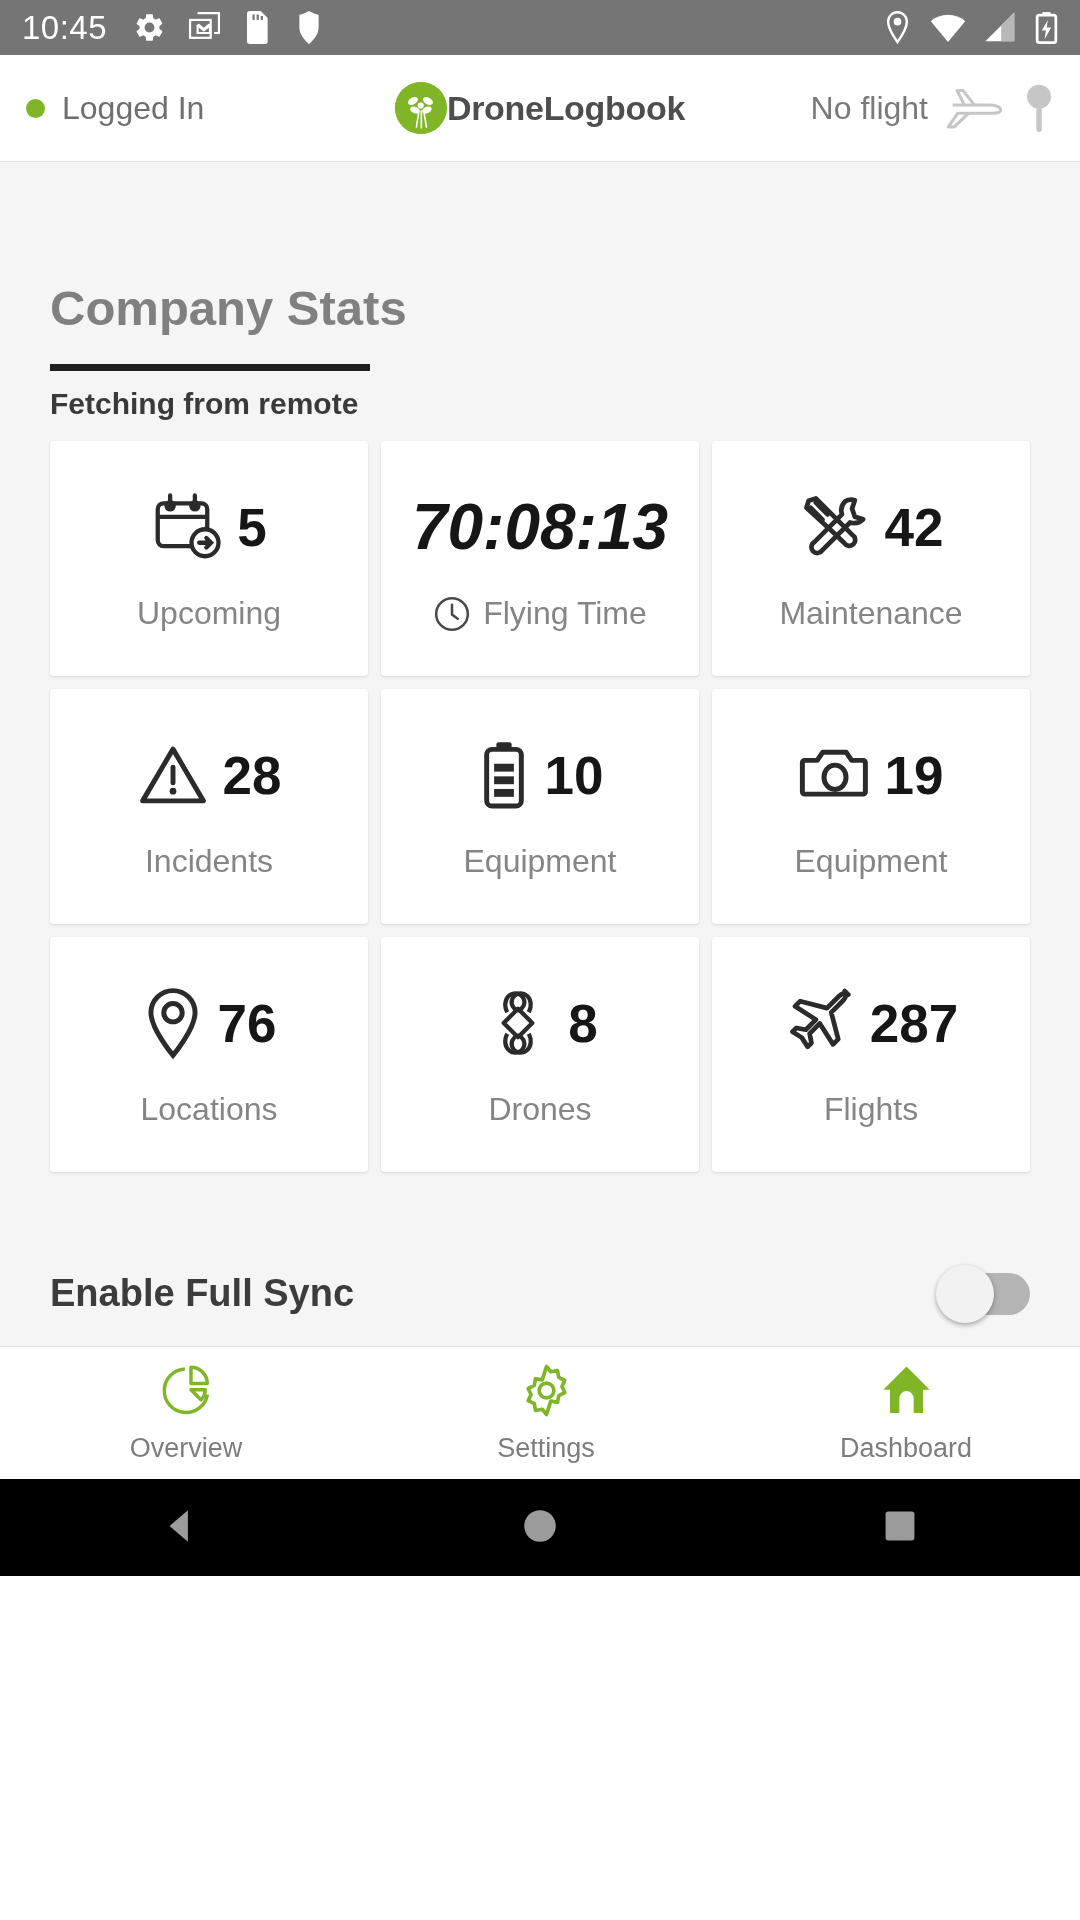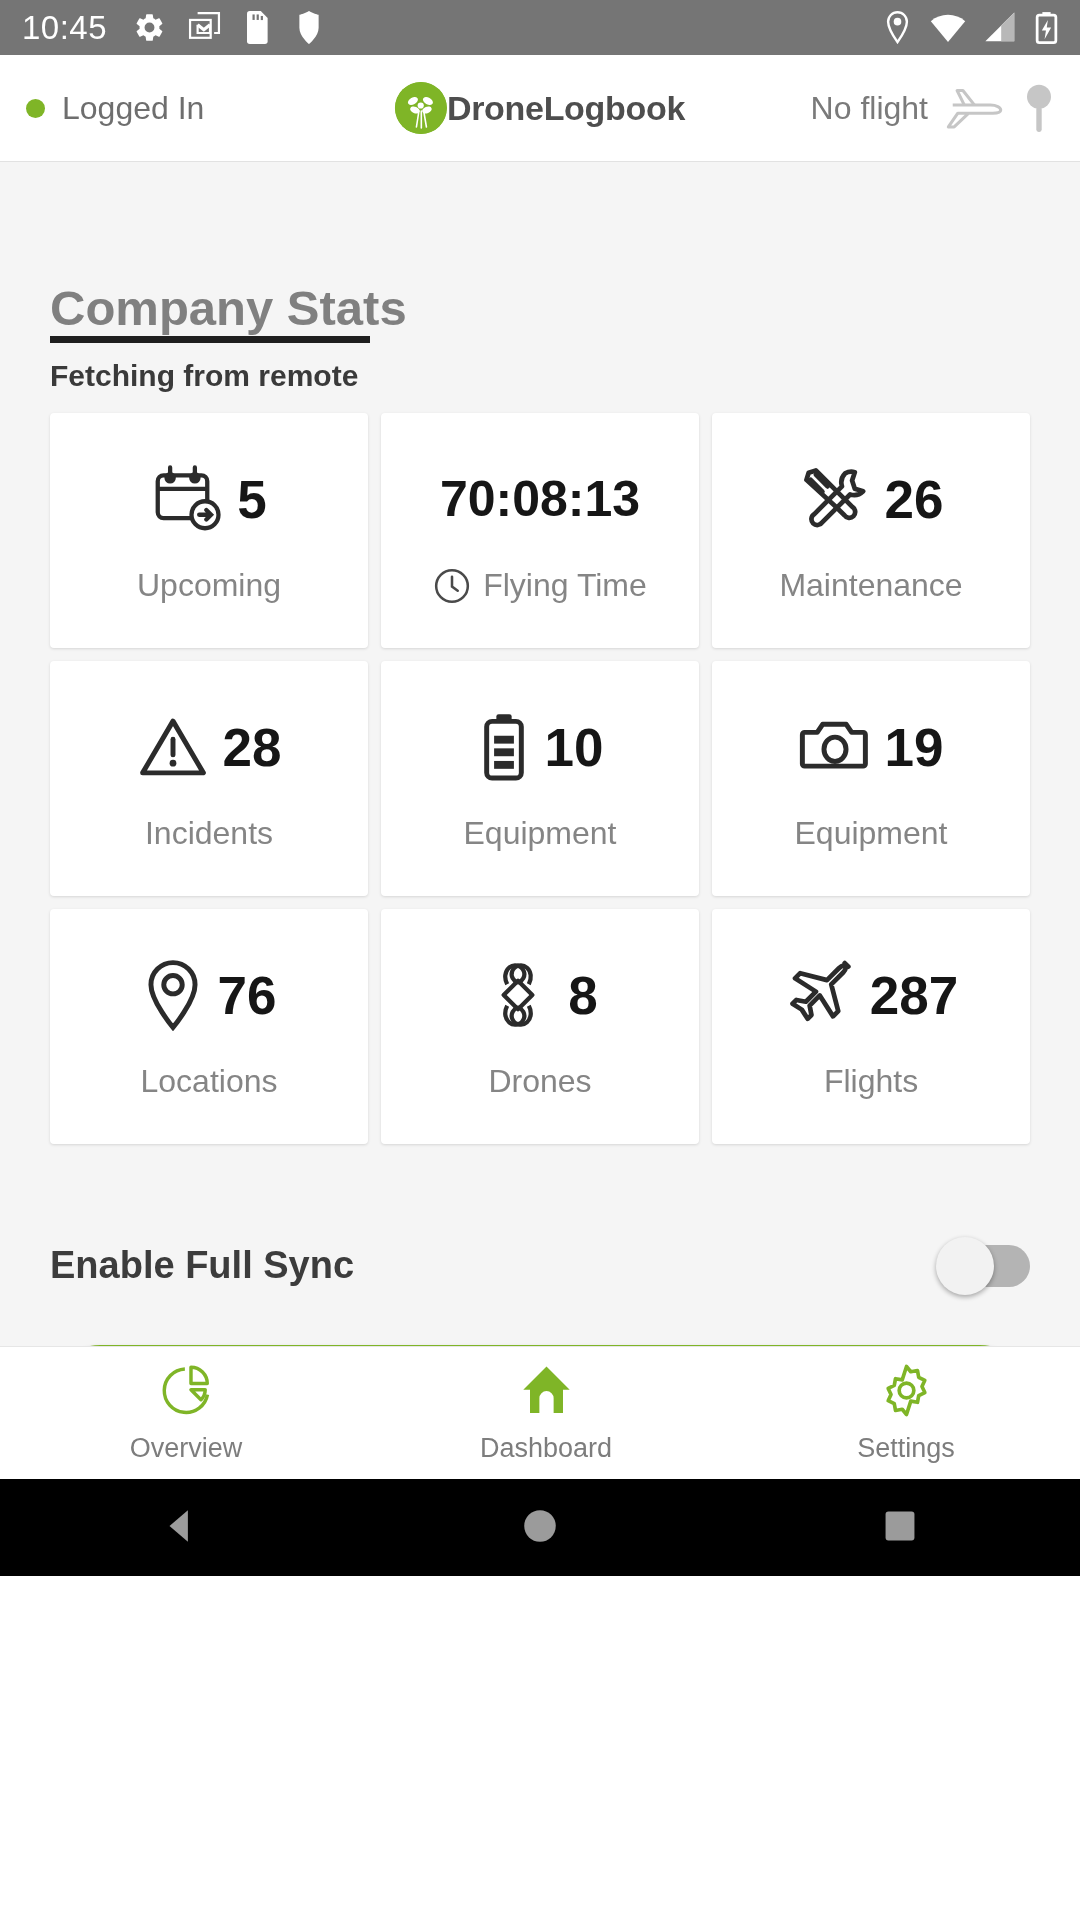--- a/index.html
+++ b/index.html
@@ -40,35 +40,35 @@
   .flight-status { margin-left:auto; display:flex; align-items:center; gap:16px; }
   .flight-status-text { font-size:32px; color:#7a7a7a; }
 
   
   .content {
     flex:1 1 auto; background:#f5f5f5;
     padding:0 50px; position:relative; overflow:hidden;
   }
   .page-title {
     font-size:49px; font-weight:bold; color:#808080;
-    margin-top:118px; display:inline-block; padding-bottom:0;
+    margin-top:118px; display:inline-block; padding-bottom:28px;
   }
   .title-rule { width:320px; height:7px; background:#1f1f1f; margin-bottom:16px; }
   .fetch-status { font-size:30px; font-weight:bold; color:#3a3a3a; margin-bottom:20px; }
 
   
   .stats-grid { display:grid; grid-template-columns:repeat(3,1fr); gap:13px; }
   .stat-card {
     background:#ffffff; border-radius:4px; height:235px;
     display:flex; flex-direction:column; align-items:center; justify-content:center;
     box-shadow:0 1px 3px rgba(0,0,0,.13); padding:10px;
   }
   .stat-top { display:flex; align-items:center; justify-content:center; gap:14px; height:84px; }
   .stat-value { font-size:53px; font-weight:bold; color:#161616; line-height:1; white-space:nowrap; }
-  .stat-value.wide { font-size:50px; }
+  .stat-value.wide { font-size:64px;font-style:italic; }
   .stat-label-row { display:flex; align-items:center; justify-content:center; gap:12px; margin-top:26px; }
   .stat-label { font-size:32px; color:#858585; white-space:nowrap; }
 
   
   .sync-row {
     display:flex; align-items:center; justify-content:space-between;
     margin-top:100px;
   }
   .sync-label { font-size:38px; font-weight:bold; color:#3c3c3c; }
   .toggle {
@@ -233,21 +233,21 @@
         </div>
       </div>
 
       <div class="stat-card">
         <div class="stat-top">
           <svg width="72" height="72" viewBox="0 0 32 32" fill="none" stroke="#2b2b2b" stroke-width="2.1" stroke-linejoin="round" stroke-linecap="round">
             <path d="M20.5 4.6a5.8 5.8 0 00-1.4 5.8l-12.4 12.4a2.6 2.6 0 103.6 3.6L22.7 14a5.8 5.8 0 005.8-1.4l-3.7-1.2-1.2-3.6 1.2-3.7a5.8 5.8 0 00-4.3.5z"></path>
             <path d="M7.5 5.2l5.2 5.2M5.2 7.5l5.2 5.2"></path>
             <path d="M4.3 4.3l3.2-1 12 12 4.3 4.3a2.6 2.6 0 11-3.6 3.6L15.9 19 3.3 7.5l1-3.2z"></path>
           </svg>
-          <span class="stat-value">26</span>
+          <span class="stat-value">42</span>
         </div>
         <div class="stat-label-row">
           <span class="stat-label">Maintenance</span>
         </div>
       </div>
 
       <div class="stat-card">
         <div class="stat-top">
           <svg width="72" height="72" viewBox="0 0 32 32" fill="none" stroke="#2b2b2b" stroke-width="2.2" stroke-linejoin="round">
             <path d="M16 4.5L29.5 27.5H2.5L16 4.5z"></path>
@@ -351,32 +351,32 @@
     <div class="tab-item">
       <svg width="57" height="57" viewBox="0 0 28 28" fill="none" stroke="#7fb527" stroke-width="1.7" stroke-linejoin="round">
         <path d="M13.2 3.4A10.7 10.7 0 1024.3 16"></path>
         <path d="M16.2 2.6v8h8a8 8 0 00-8-8z"></path>
         <path d="M16.2 13.6h7a7 7 0 01-2.1 4.9l-4.9-4.9z"></path>
       </svg>
       <span class="tab-label">Overview</span>
     </div>
 
     <div class="tab-item">
-      <svg width="57" height="57" viewBox="0 0 28 28" fill="#7fb527">
-        <path d="M14 2.2L2.6 13.6h3.3v11.4h4.6v-7.2a3.5 3.5 0 017 0v7.2h4.6V13.6h3.3L14 2.2z"></path>
-      </svg>
-      <span class="tab-label">Dashboard</span>
-    </div>
-
-    <div class="tab-item">
       <svg width="57" height="57" viewBox="0 0 28 28" fill="none" stroke="#7fb527" stroke-width="1.8" stroke-linejoin="round">
         <path d="M14 2.2l2.1 2.6 3.3-.6.6 3.3 3 1.5-1.4 3 1.4 3-3 1.5-.6 3.3-3.3-.6L14 25.8l-2.1-2.6-3.3.6-.6-3.3-3-1.5 1.4-3-1.4-3 3-1.5.6-3.3 3.3.6L14 2.2z"></path>
         <circle cx="14" cy="14" r="3.6"></circle>
       </svg>
       <span class="tab-label">Settings</span>
+    </div>
+
+    <div class="tab-item">
+      <svg width="57" height="57" viewBox="0 0 28 28" fill="#7fb527">
+        <path d="M14 2.2L2.6 13.6h3.3v11.4h4.6v-7.2a3.5 3.5 0 017 0v7.2h4.6V13.6h3.3L14 2.2z"></path>
+      </svg>
+      <span class="tab-label">Dashboard</span>
     </div>
 
   </div>
 
   <div class="nav-bar">
     <span class="nav-btn">
       <svg width="42" height="42" viewBox="0 0 32 32" fill="#9b9b9b">
         <path d="M22 4L8 16l14 12V4z"></path>
       </svg>
     </span>

